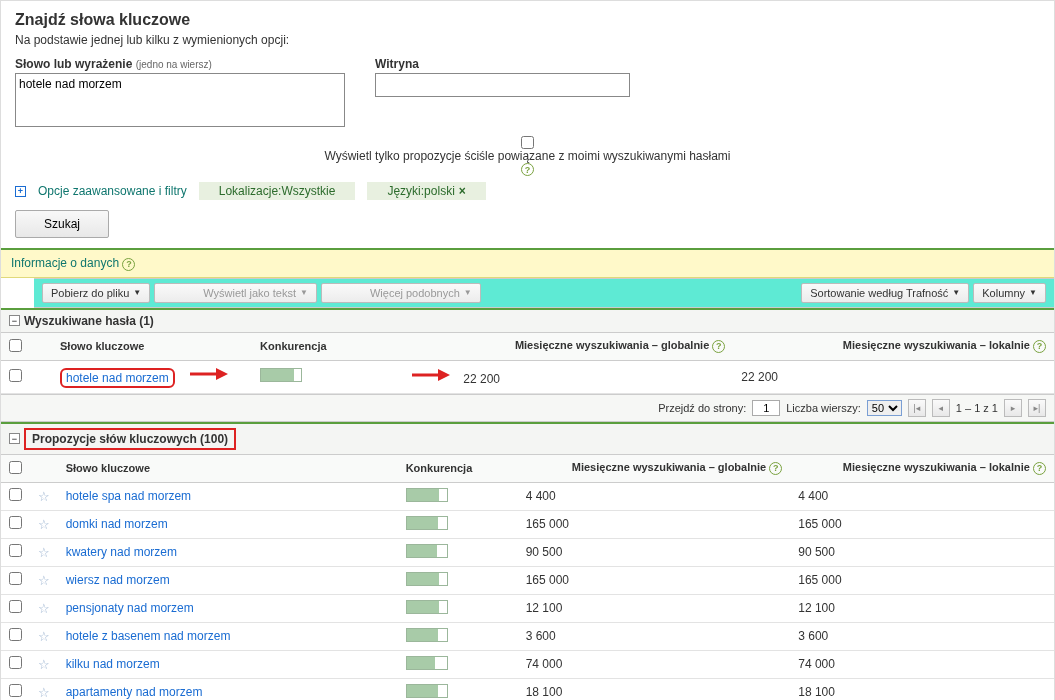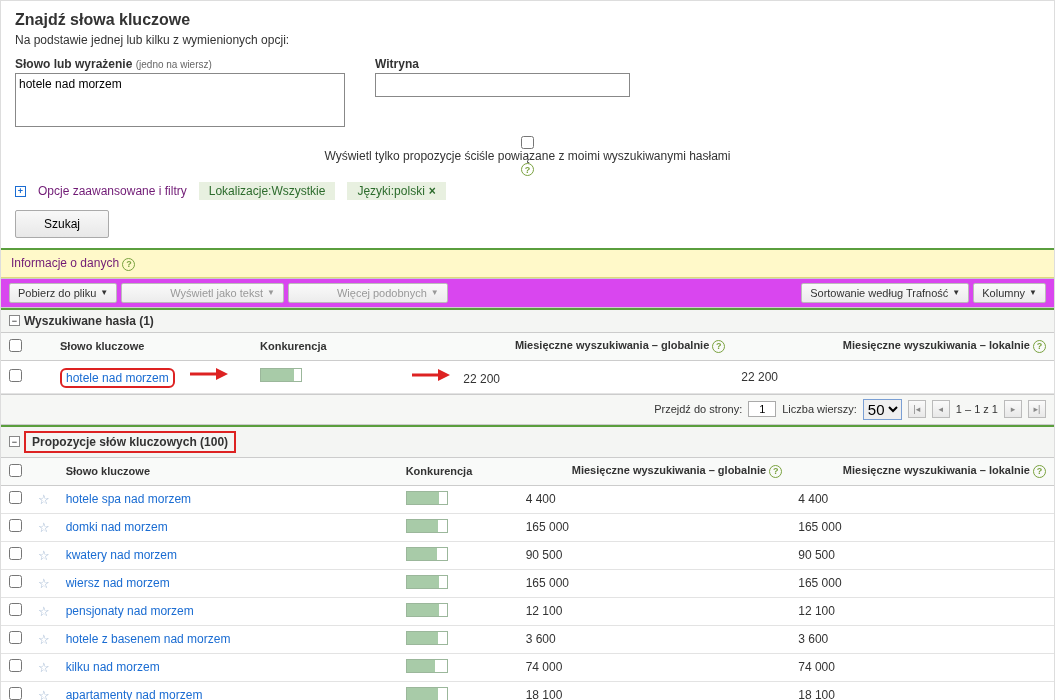--- a/index.html
+++ b/index.html
@@ -11,47 +11,47 @@
 .form-row { display: flex; gap: 30px; margin-bottom: 6px; }
 .form-col label { display: block; font-size: 12px; margin-bottom: 2px; }
 .form-col small { color: #666; }
 textarea { border: 1px solid #888; padding: 3px; font-family: Arial; font-size: 12px; resize: none; }
 #phrase-ta { width: 330px; height: 54px; }
 #site-ta { width: 255px; height: 24px; }
 .check-row { display: flex; align-items: center; margin: 6px 0; font-size: 12px; flex-direction: column; }
 .help-icon { display: inline-flex; align-items: center; justify-content: center; width: 13px; height: 13px; border: 1px solid #7aa23f; border-radius: 50%; color: #7aa23f; font-size: 9px; font-weight: bold; cursor: pointer; }
 .adv-row { display: flex; align-items: center; gap: 12px; margin: 6px 0 10px 0; font-size: 12px; }
 .plus-icon { display: inline-flex; align-items: center; justify-content: center; width: 11px; height: 11px; border: 1px solid #1a6cd2; color: #1a6cd2; font-size: 9px; font-weight: bold; }
-.link { color: #701a75; cursor: pointer; }
-.tag { background: #e8f0e0; color: #2c6b2c; padding: 2px 10px; display: inline-flex; align-items: center; gap: 4px; }
+.link { color: #0f766e; cursor: pointer; }
+.tag { background: #e8f0e0; color: #2c6b2c; padding: 2px 20px; display: inline-flex; align-items: center; gap: 4px; }
 .tag-x { color: #2c6b2c; cursor: pointer; font-weight: bold; }
 .search-btn { background: linear-gradient(#f8f8f8,#e8e8e8); border: 1px solid #aaa; border-radius: 2px; padding: 6px 28px; font-size: 12px; cursor: pointer; margin-bottom: 10px; }
 .yellow-bar { background: #fff9c9; border-top: 2px solid #5a9e3d; border-bottom: 1px solid #e0d97a; padding: 6px 10px; font-size: 12px; display: flex; justify-content: space-between; align-items: center; }
 .yellow-bar .link-u { color: #1a6cd2; text-decoration: underline; cursor: pointer; }
-.toolbar { background: #d946ef; border-top: 1px solid #ccc; border-bottom: 1px solid #ccc; padding: 4px 8px; display: flex; justify-content: space-between; }
+.toolbar { background: #5eead4; border-top: 1px solid #ccc; border-bottom: 1px solid #ccc; padding: 4px 8px; display: flex; justify-content: space-between; margin-left: 33px; }
 .toolbar-left, .toolbar-right { display: flex; gap: 4px; }
 .tb-btn { background: linear-gradient(#fafafa,#ececec); border: 1px solid #bbb; border-radius: 2px; padding: 3px 8px; font-size: 11px; cursor: pointer; display: inline-flex; align-items: center; gap: 4px; }
 .tb-btn.disabled { color: #999; padding-left: 48px; }
 .caret { font-size: 8px; }
 .section-header { background: #f4f5f3; border-top: 2px solid #5a9e3d; border-bottom: 1px solid #ccc; padding: 4px 8px; font-size: 12px; font-weight: bold; display: flex; align-items: center; gap: 4px; }
 .collapse-icon { display: inline-flex; align-items: center; justify-content: center; width: 11px; height: 11px; border: 1px solid #888; color: #555; font-size: 9px; cursor: pointer; background: #fff; }
 .table { width: 100%; border-collapse: collapse; }
 .table th { background: #f9faf9; text-align: left; padding: 6px 8px; font-size: 11px; font-weight: bold; border-bottom: 1px solid #ccc; }
 .table th.r { text-align: right; }
 .table td { padding: 5px 8px; border-bottom: 1px solid #e3e3e3; font-size: 12px; vertical-align: middle; }
 .table td.r { }
 .star-icon { color: #9bb3d0; font-size: 13px; cursor: pointer; }
 .kw-link { color: #1a6cd2; cursor: pointer; }
 .comp-bar { width: 42px; height: 14px; border: 1px solid #9bb79b; background: #fff; position: relative; display: inline-block; }
 .comp-fill { background: #a8cba8; height: 100%; display: block; }
 .boxed { border: 2px solid #d22; border-radius: 6px; padding: 1px 4px; display: inline-block; }
 .arrow-svg { width: 40px; height: 16px; }
 .pagination { background: #f6f7f5; border-top: 1px solid #ccc; border-bottom: 1px solid #ccc; padding: 4px 8px; font-size: 11px; display: flex; justify-content: flex-end; align-items: center; gap: 6px; }
 .pag-input { width: 28px; border: 1px solid #aaa; text-align: center; font-size: 11px; padding: 1px; }
-.pag-select { border: 1px solid #7a9fd4; font-size: 15px; padding: 0; }
+.pag-select { border: 1px solid #7a9fd4; font-size: 11px; padding: 0; }
 .pag-btn { width: 18px; height: 18px; border: 1px solid #bbb; background: linear-gradient(#fafafa,#e8e8e8); font-size: 9px; display: inline-flex; align-items: center; justify-content: center; cursor: pointer; color: #888; }
 .hdr2-wrap .section-header { position: relative; }
 .hdr2-wrap .boxed-hdr { border: 2.5px solid #d22; border-radius: 0; padding: 2px 6px; display: inline-block; }
 .col-cb { width: 24px; }
 .col-star { width: 22px; }
 .col-comp { width: 120px; }
 </style>
 </head>
 <body>
 

